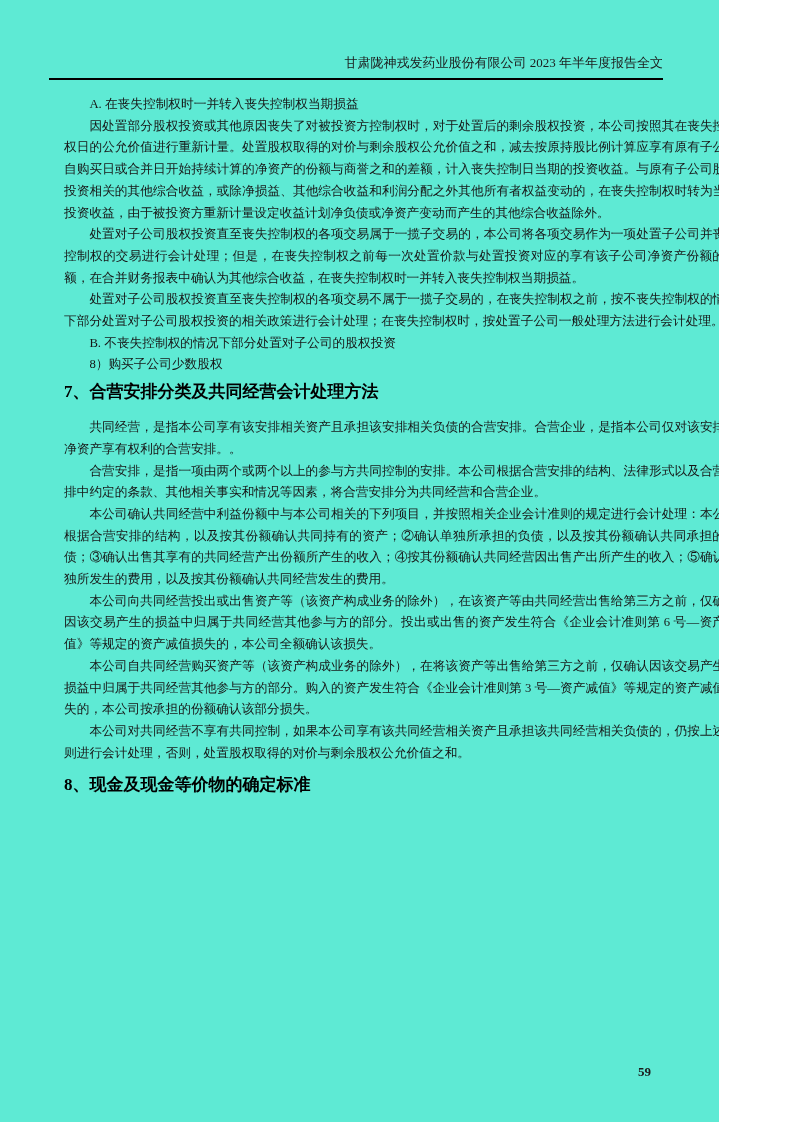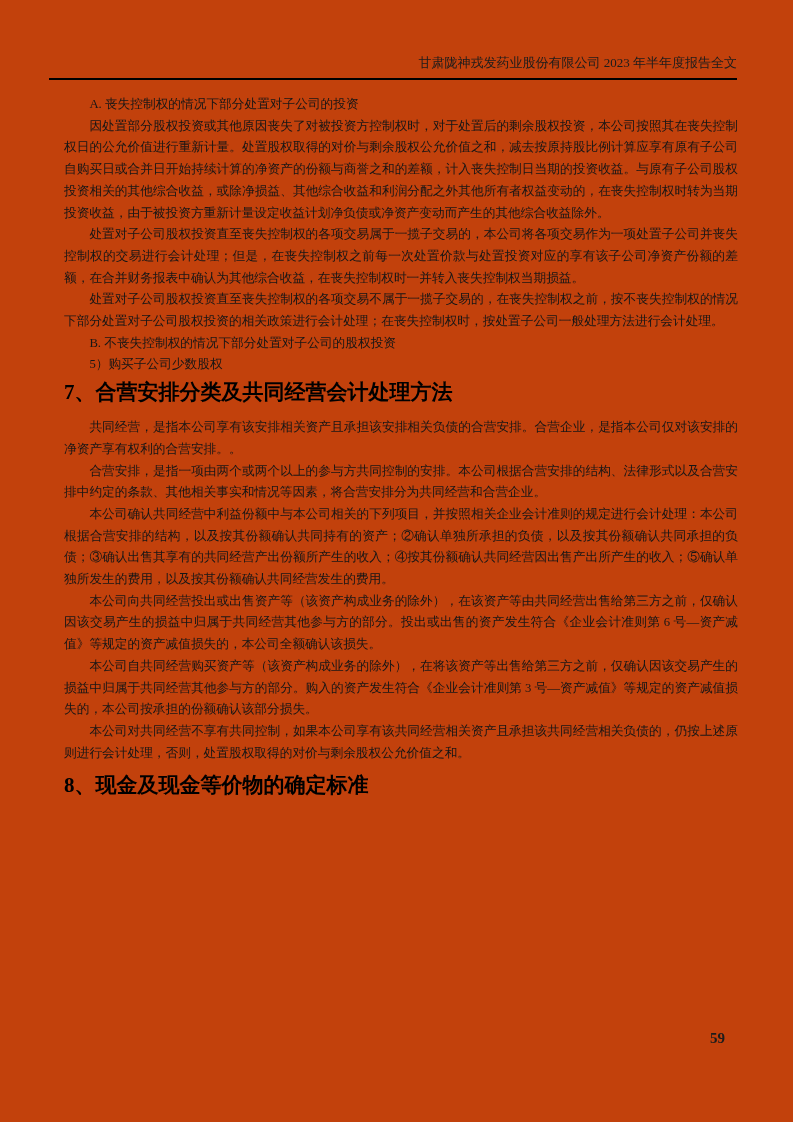--- a/index.html
+++ b/index.html
@@ -2,23 +2,23 @@
 <html><head>
 <meta charset="utf-8">
 <style>
   html, body {
     margin: 0;
     padding: 0;
     background: #ffffff;
   }
   .page {
     position: relative;
-    width: 793px;
+    width: 719px;
     height: 1122px;
-    background: #c2410c;
+    background: #5eead4;
     overflow: hidden;
     font-family: "Liberation Serif", "DejaVu Serif", serif;
     color: #161616;
   }
   .header {
     position: absolute;
     top: 55px;
     left: 49px;
     right: 56px;
     text-align: right;
@@ -36,52 +36,52 @@
     font-size: 12.7px;
     line-height: 21.7px;
     text-align: justify;
     color: #161616;
   }
   .content p {
     margin: 0;
     text-indent: 2em;
   }
   .content h2 {
-    font-size: 21px;
+    font-size: 17px;
     line-height: 20px;
     font-weight: bold;
     color: #000000;
     text-indent: 0;
   }
   .heading-7 { margin: 6px 0 15px 0; }
   .heading-8 { margin: 11px 0 15px 0; }
   .footer {
     position: absolute;
-    top: 1031px;
+    top: 1064px;
     right: 68px;
-    font-size: 15px;
+    font-size: 13px;
     line-height: 15px;
     color: #1c1c1c;
     font-weight: bold;
   }
 </style>
 </head>
 <body>
 
 <div class="page">
 
   <div class="header">甘肃陇神戎发药业股份有限公司 2023 年半年度报告全文</div>
 
   <div class="content">
-    <p>A. 丧失控制权的情况下部分处置对子公司的投资</p>
+    <p>A. 在丧失控制权时一并转入丧失控制权当期损益</p>
     <p>因处置部分股权投资或其他原因丧失了对被投资方控制权时，对于处置后的剩余股权投资，本公司按照其在丧失控制权日的公允价值进行重新计量。处置股权取得的对价与剩余股权公允价值之和，减去按原持股比例计算应享有原有子公司自购买日或合并日开始持续计算的净资产的份额与商誉之和的差额，计入丧失控制日当期的投资收益。与原有子公司股权投资相关的其他综合收益，或除净损益、其他综合收益和利润分配之外其他所有者权益变动的，在丧失控制权时转为当期投资收益，由于被投资方重新计量设定收益计划净负债或净资产变动而产生的其他综合收益除外。</p>
     <p>处置对子公司股权投资直至丧失控制权的各项交易属于一揽子交易的，本公司将各项交易作为一项处置子公司并丧失控制权的交易进行会计处理；但是，在丧失控制权之前每一次处置价款与处置投资对应的享有该子公司净资产份额的差额，在合并财务报表中确认为其他综合收益，在丧失控制权时一并转入丧失控制权当期损益。</p>
     <p>处置对子公司股权投资直至丧失控制权的各项交易不属于一揽子交易的，在丧失控制权之前，按不丧失控制权的情况下部分处置对子公司股权投资的相关政策进行会计处理；在丧失控制权时，按处置子公司一般处理方法进行会计处理。</p>
     <p>B. 不丧失控制权的情况下部分处置对子公司的股权投资</p>
-    <p>5）购买子公司少数股权</p>
+    <p>8）购买子公司少数股权</p>
 
     <h2 class="heading-7">7、合营安排分类及共同经营会计处理方法</h2>
     <p>共同经营，是指本公司享有该安排相关资产且承担该安排相关负债的合营安排。合营企业，是指本公司仅对该安排的净资产享有权利的合营安排。。</p>
     <p>合营安排，是指一项由两个或两个以上的参与方共同控制的安排。本公司根据合营安排的结构、法律形式以及合营安排中约定的条款、其他相关事实和情况等因素，将合营安排分为共同经营和合营企业。</p>
     <p>本公司确认共同经营中利益份额中与本公司相关的下列项目，并按照相关企业会计准则的规定进行会计处理：本公司根据合营安排的结构，以及按其份额确认共同持有的资产；②确认单独所承担的负债，以及按其份额确认共同承担的负债；③确认出售其享有的共同经营产出份额所产生的收入；④按其份额确认共同经营因出售产出所产生的收入；⑤确认单独所发生的费用，以及按其份额确认共同经营发生的费用。</p>
     <p>本公司向共同经营投出或出售资产等（该资产构成业务的除外），在该资产等由共同经营出售给第三方之前，仅确认因该交易产生的损益中归属于共同经营其他参与方的部分。投出或出售的资产发生符合《企业会计准则第 6 号—资产减值》等规定的资产减值损失的，本公司全额确认该损失。</p>
     <p>本公司自共同经营购买资产等（该资产构成业务的除外），在将该资产等出售给第三方之前，仅确认因该交易产生的损益中归属于共同经营其他参与方的部分。购入的资产发生符合《企业会计准则第 3 号—资产减值》等规定的资产减值损失的，本公司按承担的份额确认该部分损失。</p>
     <p>本公司对共同经营不享有共同控制，如果本公司享有该共同经营相关资产且承担该共同经营相关负债的，仍按上述原则进行会计处理，否则，处置股权取得的对价与剩余股权公允价值之和。</p>
 
     <h2 class="heading-8">8、现金及现金等价物的确定标准</h2>

